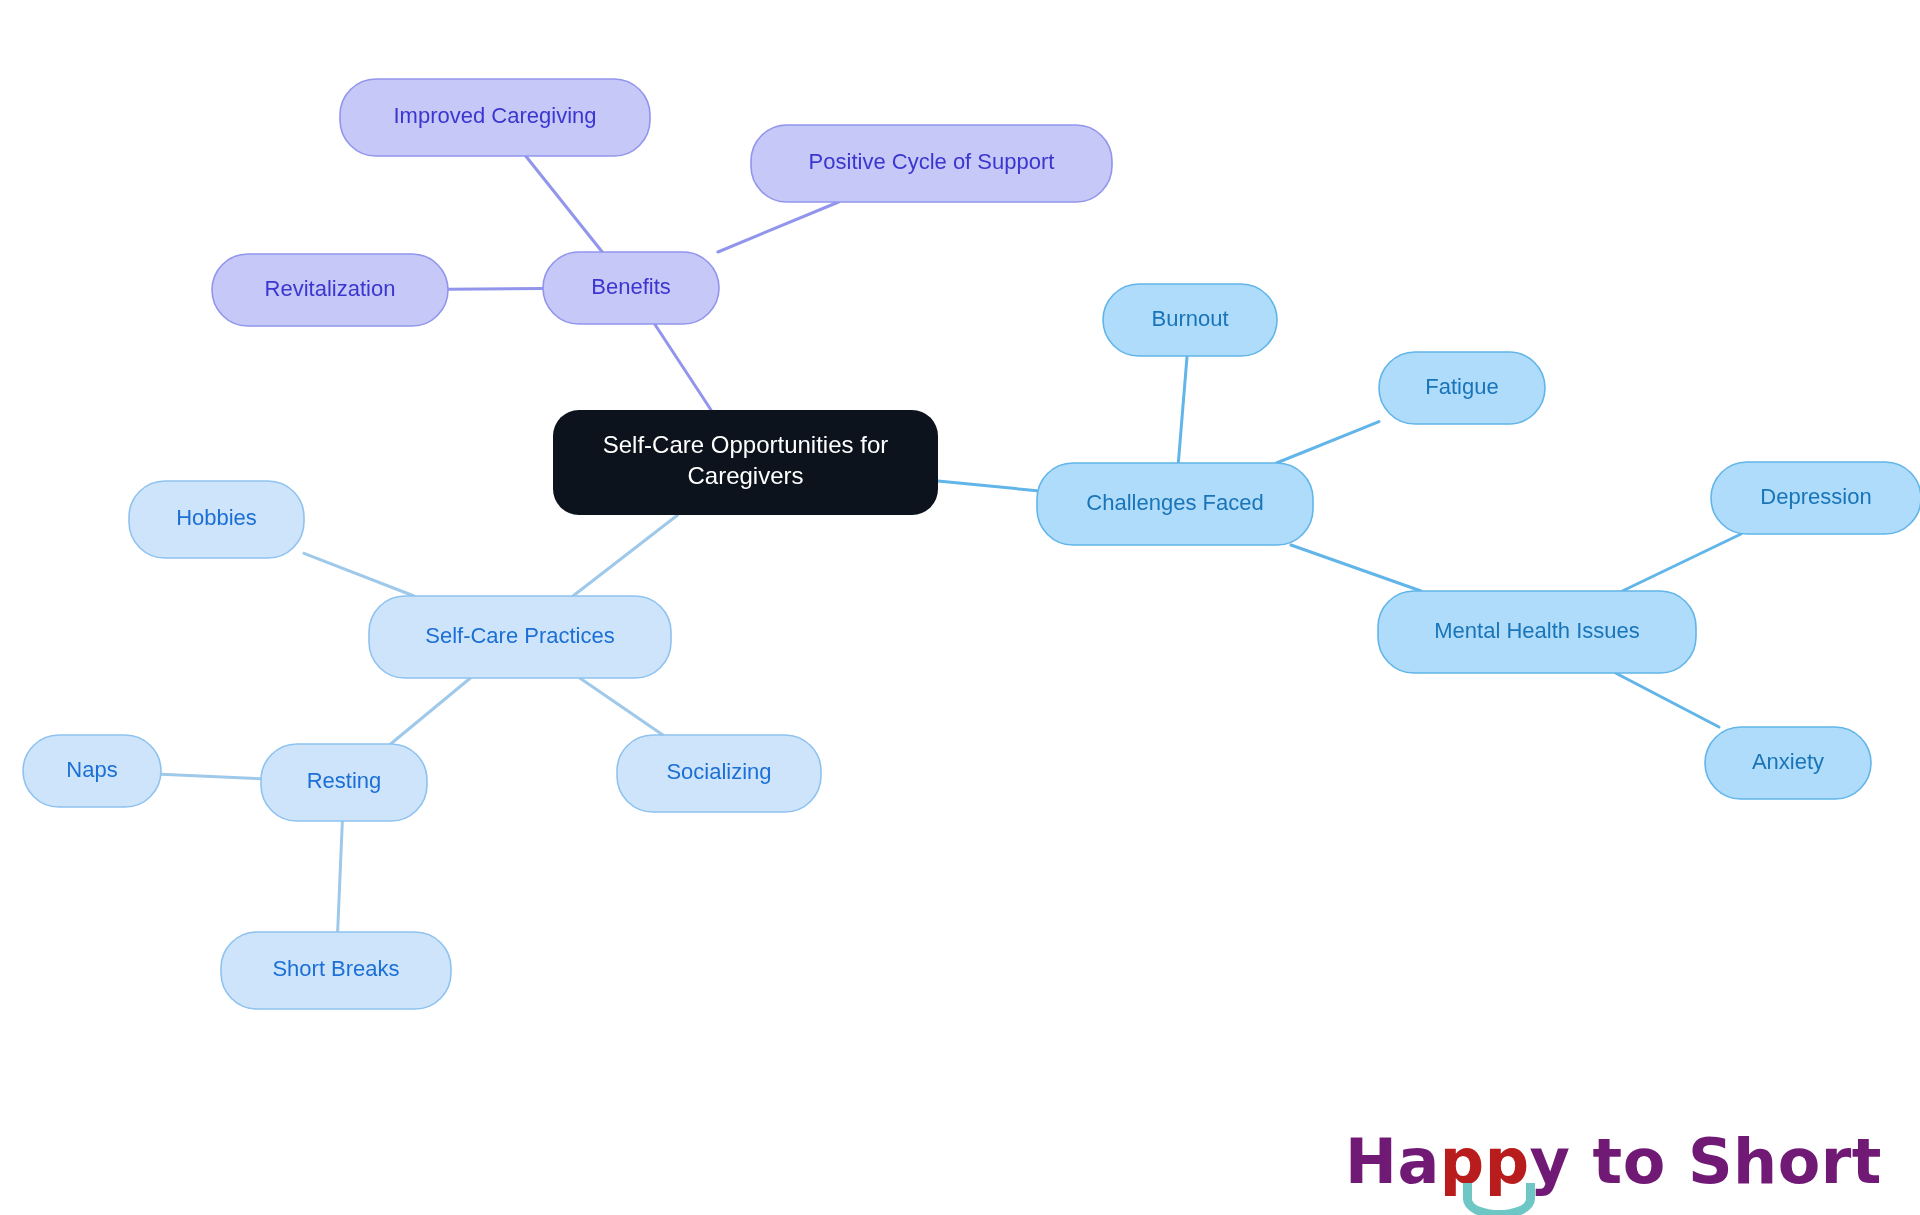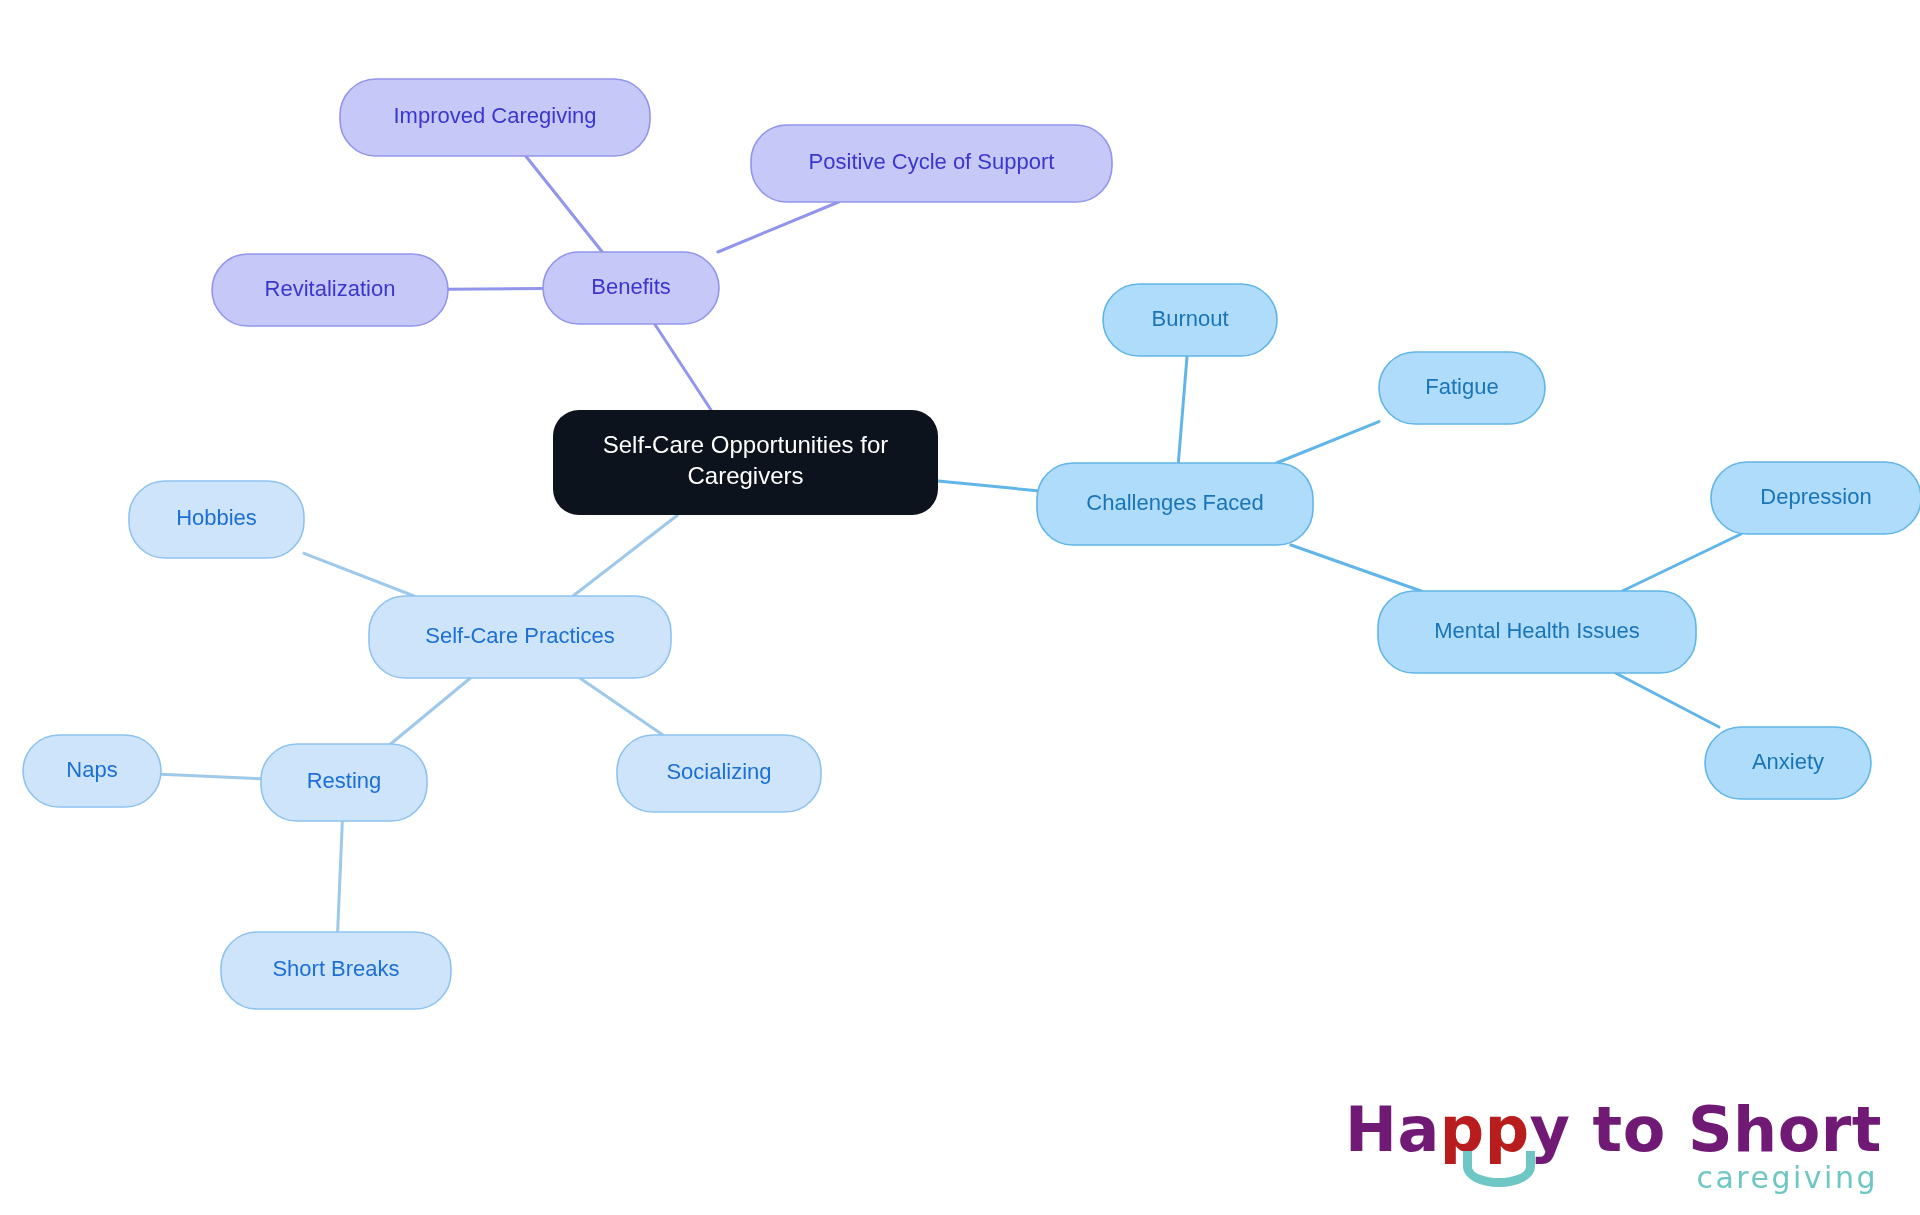--- a/index.html
+++ b/index.html
@@ -176,14 +176,13 @@
     </g>
 </svg>
 
 <div id="brand-logo">
   <div class="logo-main">
     <span class="logo-coral">Ha</span><span class="logo-teal">pp</span><span class="logo-coral">y</span>
     <span class="logo-coral">to</span>
     <span class="logo-coral">Short</span>
     <span class="logo-smile"></span>
   </div>
-  <div class="logo-sub">caregiving</div>
 </div>
 
 </body></html>

